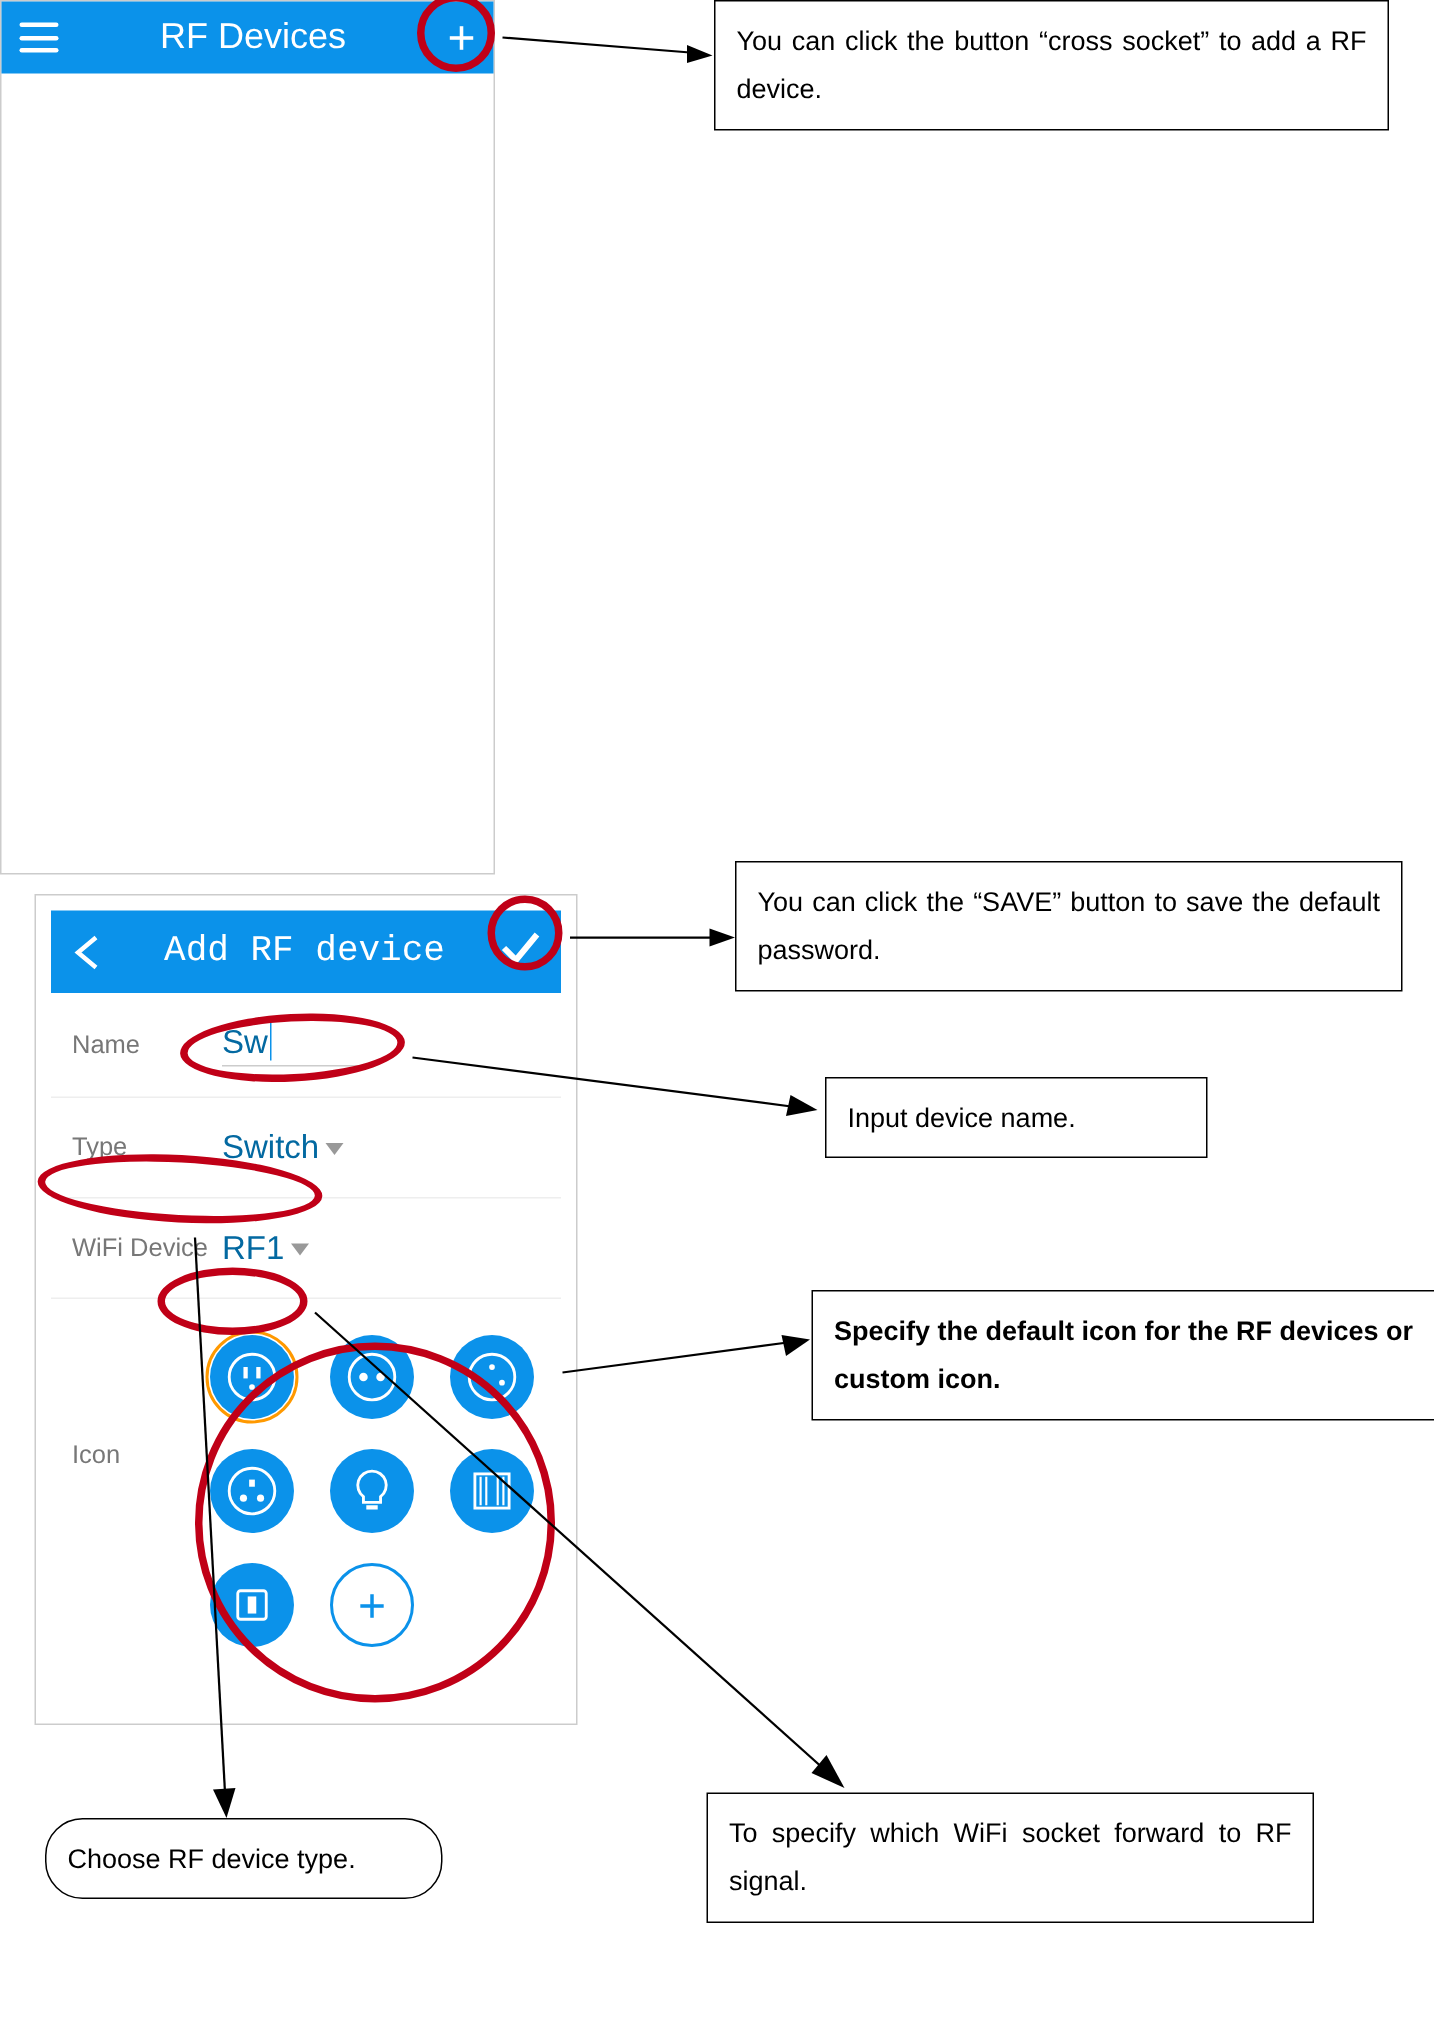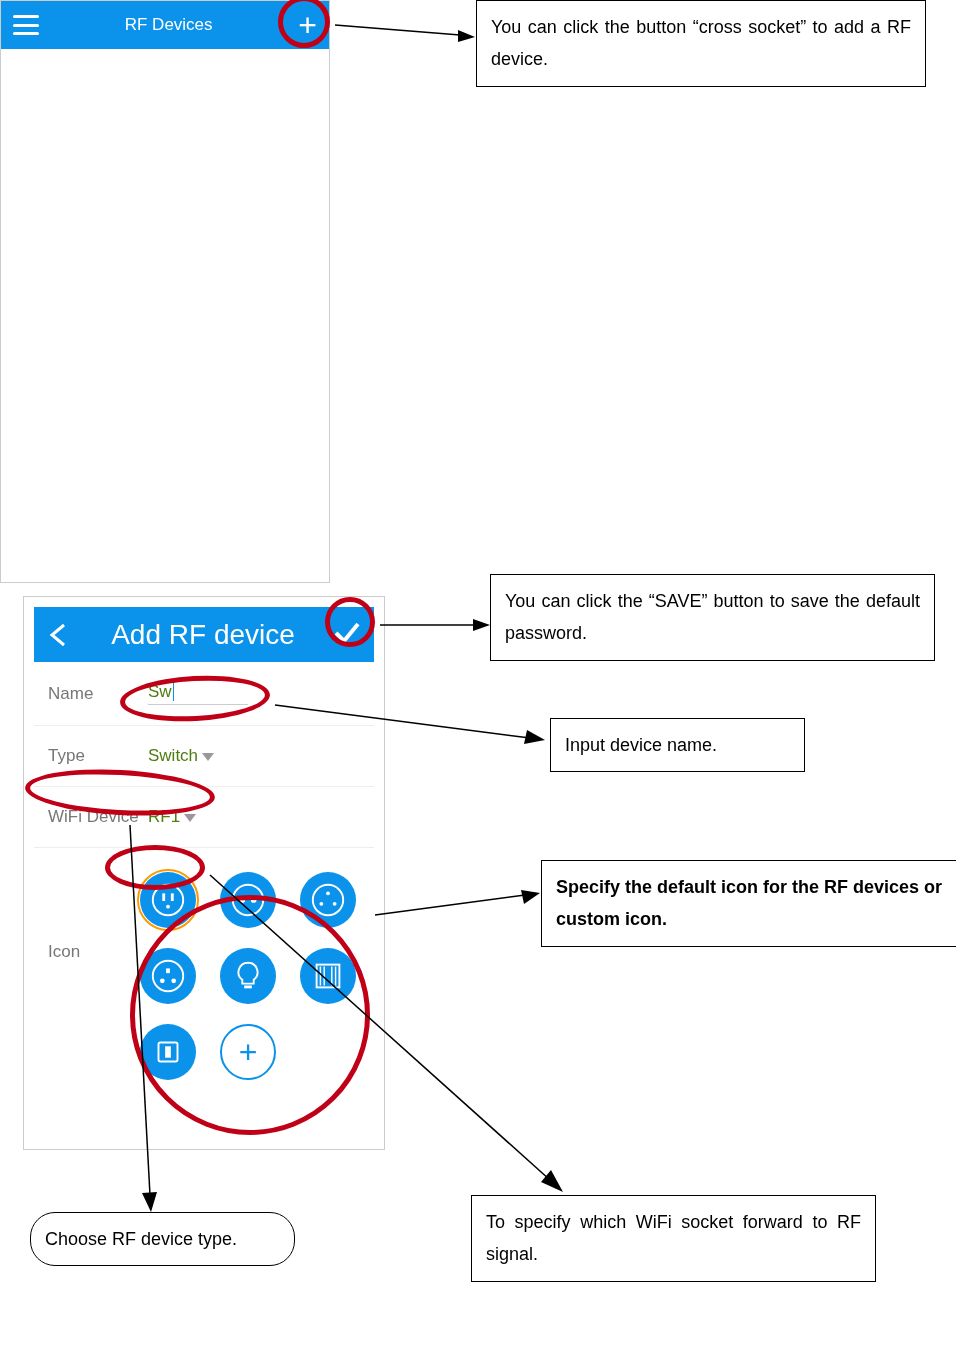--- a/index.html
+++ b/index.html
@@ -25,36 +25,36 @@
       justify-content: space-between;
       padding: 0 12px;
       color: #fff;
     }
     .header2 { height: 55px; }
     .hamburger {
       width: 26px; height: 20px;
       display: flex; flex-direction: column; justify-content: space-between;
     }
     .hamburger div { height: 3px; background: #fff; border-radius: 2px; }
-    .header-title { font-size: 17px; font-weight: 400; text-align: right; }
+    .header-title { font-size: 24px; font-weight: 400; text-align: right; }
     .plus-btn { font-size: 32px; color: #fff; font-weight: 200; line-height: 1; }
     .form-row {
       display: flex;
       align-items: center;
       padding: 20px 14px;
       border-bottom: 1px solid #eee;
     }
     .form-label {
       width: 100px;
       color: #777;
       font-size: 17px;
     }
     .form-value {
-      color: #4d7c0f;
-      font-size: 17px;
+      color: #0369a1;
+      font-size: 22px;
     }
     .input-value { border-bottom: 1px solid #ccc; padding-bottom: 2px; min-width: 100px; }
     .cursor { border-right: 1px solid #0b92ea; padding-right: 1px; }
     .dd-arrow {
       display: inline-block;
       width: 0; height: 0;
       border-left: 6px solid transparent;
       border-right: 6px solid transparent;
       border-top: 8px solid #999;
       margin-left: 4px;
@@ -122,21 +122,21 @@
   </div>
 </div>
 
 <div class="phone phone2">
   <div class="header header2">
     <div style="display:flex;align-items:center;">
       <svg width="28" height="28" viewBox="0 0 28 28">
           <path d="M18 4 L6 14 L18 24" stroke="#fff" stroke-width="3" fill="none"></path>
         </svg>
     </div>
-    <div style="font-size:28px;">Add RF device</div>
+    <div style="font-size:24px;font-family:Liberation Mono, monospace;">Add RF device</div>
     <div>
       <svg width="30" height="30" viewBox="0 0 30 30">
           <path d="M4 15 L12 23 L26 6" stroke="#fff" stroke-width="4" fill="none"></path>
         </svg>
     </div>
   </div>
 
   <div class="form-row">
     <div class="form-label">Name</div>
     <div class="form-value input-value">

